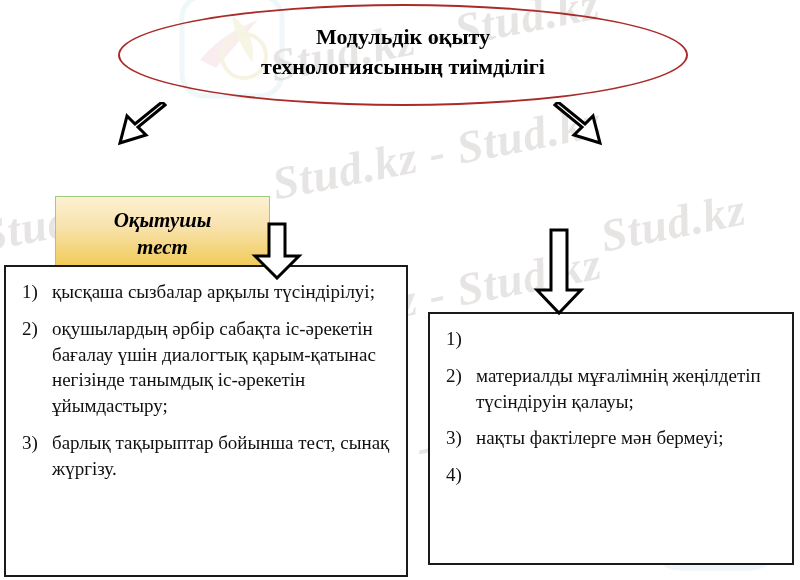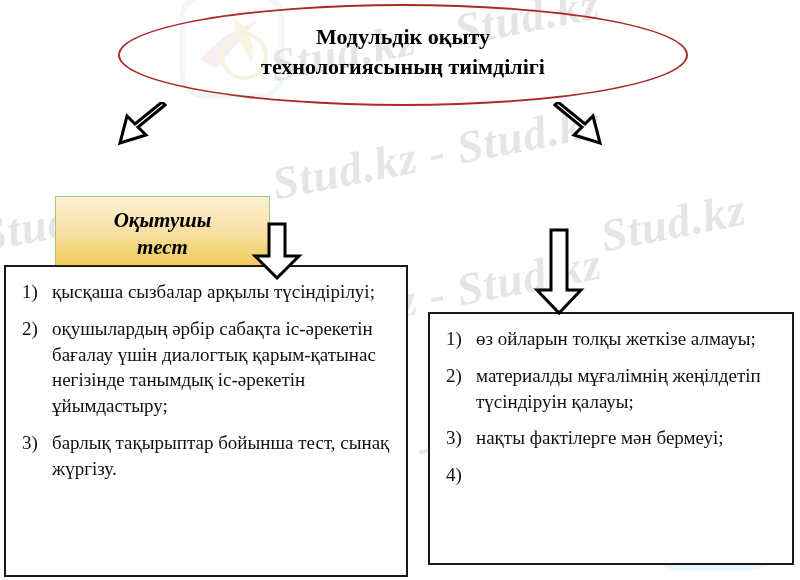--- a/index.html
+++ b/index.html
@@ -221,21 +221,20 @@
         <span class="li-num">3)</span>
         <span class="li-text">барлық тақырыптар бойынша тест, сынақ жүргізу.</span>
       </li>
     </ol>
   </div>
 
   <div class="list-box" id="list-student">
     <ol>
       <li>
         <span class="li-num">1)</span>
-        <span class="li-text">өз ойларын толқы жеткізе алмауы;</span>
       </li>
       <li>
         <span class="li-num">2)</span>
         <span class="li-text">материалды мұғалімнің жеңілдетіп түсіндіруін қалауы;</span>
       </li>
       <li>
         <span class="li-num">3)</span>
         <span class="li-text">нақты фактілерге мән бермеуі;</span>
       </li>
       <li>

